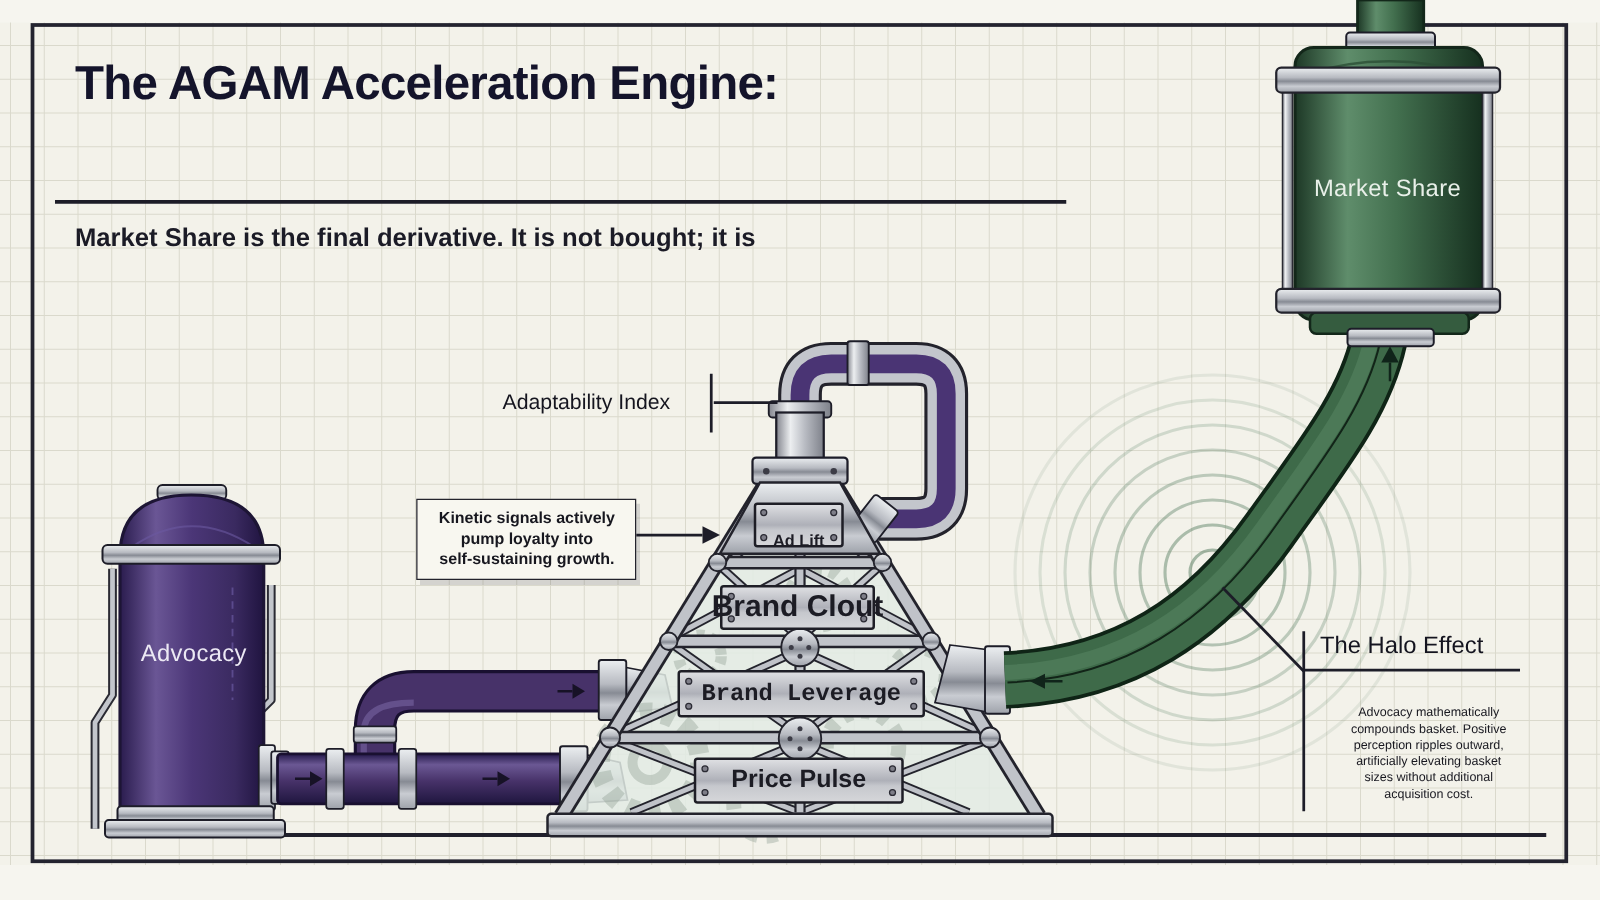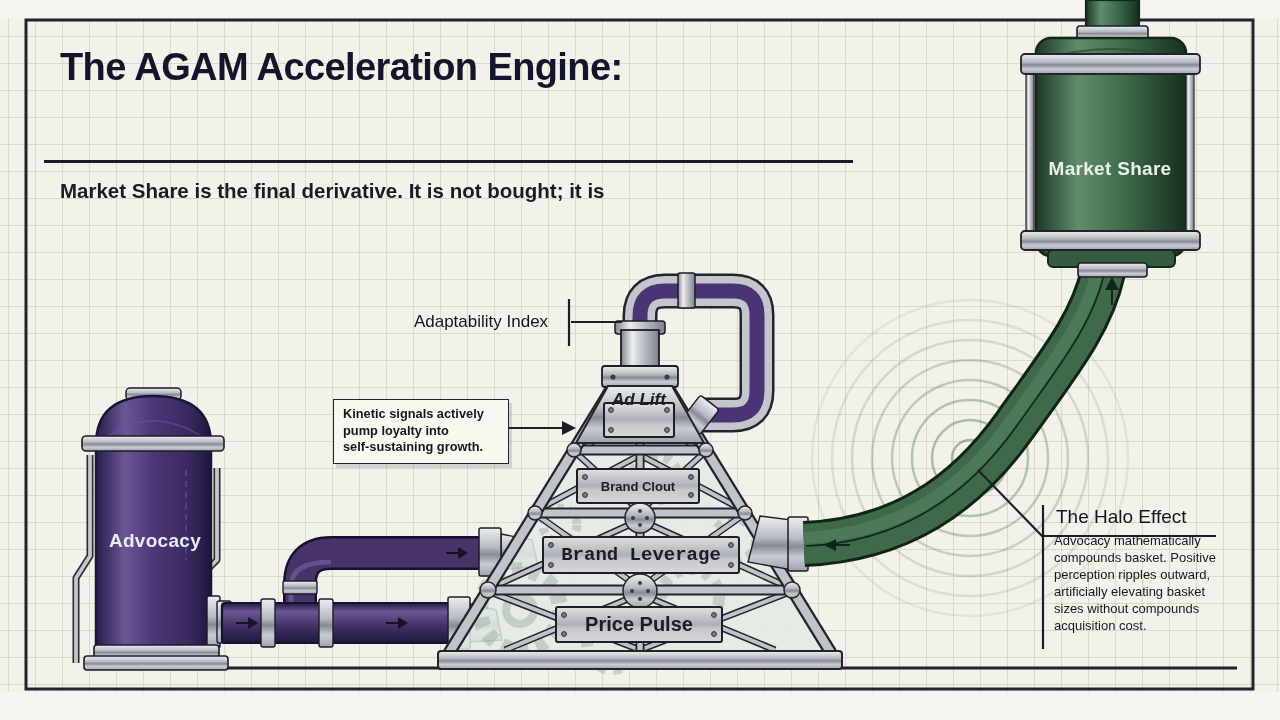--- a/index.html
+++ b/index.html
@@ -10,38 +10,38 @@
       linear-gradient(#dad9cc 1px, transparent 1px),
       linear-gradient(90deg, #dad9cc 1px, transparent 1px);
     background-size:27px 27px;
     background-position:8px 9px;
     font-family:"Liberation Sans","DejaVu Sans",sans-serif;
   }
   .strip{position:absolute;left:0;width:1280px;background:#f6f5ef;}
   #strip-top{top:0;height:18px;}
   #strip-bottom{top:692px;height:28px;}
   #scene{position:absolute;left:0;top:0;}
-  .txt{position:absolute;color:#16162a;}
+  .txt{position:absolute;color:#16162a;text-align:center;}
   #title{left:60px;top:44px;font-size:38px;line-height:1.22;font-weight:700;letter-spacing:-0.6px;color:#14142b;}
   #title-rule{position:absolute;left:44px;top:160px;width:809px;height:3px;background:#1d1d28;}
   #subtitle{left:60px;top:177px;font-size:20.5px;line-height:1.33;font-weight:700;color:#1b1b26;}
-  #adaptability-label{left:402px;top:312px;width:158px;text-align:center;font-size:17px;font-weight:500;color:#15151f;}
+  #adaptability-label{left:402px;top:312px;width:158px;text-align:left;font-size:17px;font-weight:500;color:#15151f;}
   #kinetic-box{left:333px;top:399px;width:176px;box-sizing:border-box;border:1.6px solid #23232c;background:#f8f7f0;
     padding:6px 8px 7px 9px;font-size:12.8px;line-height:1.3;font-weight:700;color:#17171f;
     box-shadow:3px 4px 0 rgba(30,30,42,.14);}
   .plate-label{position:absolute;transform:translate(-50%,-50%);font-weight:600;color:#1c1c24;white-space:nowrap;}
-  #ad-lift-label{left:639px;top:400px;font-size:17px;font-style:italic;}
-  #brand-clout-label{left:638px;top:486px;font-size:13px;}
+  #ad-lift-label{left:639px;top:432px;font-size:13px;}
+  #brand-clout-label{left:638px;top:486px;font-size:24px;}
   #brand-leverage-label{left:641px;top:555px;font-size:19px;font-family:Liberation Mono, monospace;}
   #price-pulse-label{left:639px;top:624px;font-size:20px;}
-  .tank-label{position:absolute;transform:translate(-50%,-50%);font-size:19px;font-weight:700;letter-spacing:.3px;white-space:nowrap;margin-top:17px;}
+  .tank-label{position:absolute;transform:translate(-50%,-50%);font-size:19px;font-weight:400;letter-spacing:.3px;white-space:nowrap;}
   #advocacy-label{left:155px;top:524px;color:#ece9f4;}
   #market-share-label{left:1110px;top:152px;color:#e9f0e9;}
   #halo-title{left:1056px;top:506px;font-size:19px;font-weight:400;color:#14141f;}
-  #halo-body{left:1054px;top:532px;width:178px;font-size:13px;line-height:1.31;font-weight:500;color:#17171f;}
+  #halo-body{left:1054px;top:564px;width:178px;font-size:10px;line-height:1.31;font-weight:500;color:#17171f;}
   .line{display:block;}
 </style>
 </head>
 <body>
 
 <div id="stage">
   <div class="strip" id="strip-top"></div>
   <div class="strip" id="strip-bottom"></div>
 
   <svg id="scene" width="1280" height="720" viewBox="0 0 1280 720">
@@ -323,16 +323,16 @@
 
   <div class="tank-label" id="advocacy-label">Advocacy</div>
   <div class="tank-label" id="market-share-label">Market Share</div>
 
   <div class="txt" id="halo-title">The Halo Effect</div>
   <div class="txt" id="halo-body">
     <span class="line">Advocacy mathematically</span>
     <span class="line">compounds basket. Positive</span>
     <span class="line">perception ripples outward,</span>
     <span class="line">artificially elevating basket</span>
-    <span class="line">sizes without compounds</span>
+    <span class="line">sizes without additional</span>
     <span class="line">acquisition cost.</span>
   </div>
 </div>
 
 </body></html>

